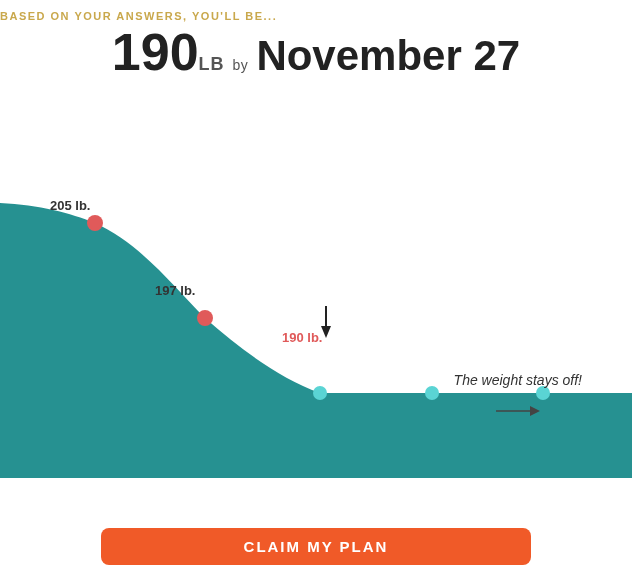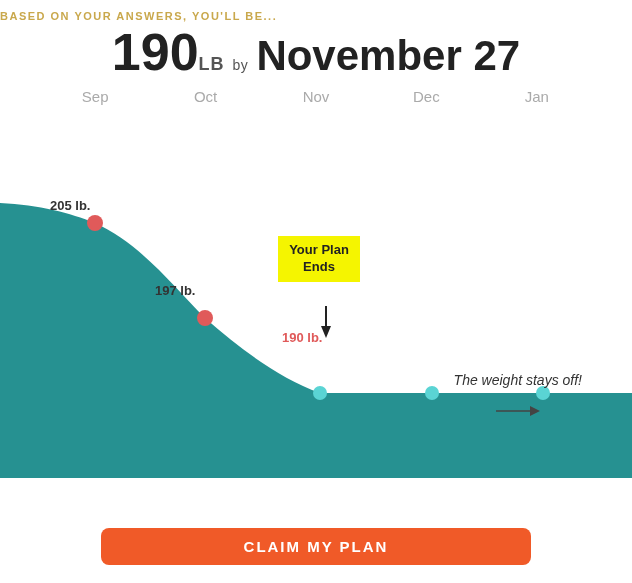--- a/index.html
+++ b/index.html
@@ -200,27 +200,20 @@
   <div class="weight-line">
     <span class="weight-number">190</span>
     <span class="weight-unit">lb</span>
     <span class="by-text">by</span>
     <span class="date-text">November 27</span>
   </div>
 </div>
 
 <div class="chart-container">
 
-  <div class="x-axis-labels">
-    <span class="x-label">Sep</span>
-    <span class="x-label">Oct</span>
-    <span class="x-label">Nov</span>
-    <span class="x-label">Dec</span>
-    <span class="x-label">Jan</span>
-  </div>
 
   <svg class="chart-svg" viewBox="0 0 632 365" preserveAspectRatio="none">
 
     <line x1="95" y1="0" x2="95" y2="365" stroke="rgba(255,255,255,0.4)" stroke-width="1" stroke-dasharray="4,4"></line>
     <line x1="205" y1="0" x2="205" y2="365" stroke="rgba(255,255,255,0.4)" stroke-width="1" stroke-dasharray="4,4"></line>
     <line x1="320" y1="0" x2="320" y2="365" stroke="rgba(255,255,255,0.4)" stroke-width="1" stroke-dasharray="4,4"></line>
     <line x1="432" y1="0" x2="432" y2="365" stroke="rgba(255,255,255,0.4)" stroke-width="1" stroke-dasharray="4,4"></line>
     <line x1="543" y1="0" x2="543" y2="365" stroke="rgba(255,255,255,0.4)" stroke-width="1" stroke-dasharray="4,4"></line>
 
     <path d="M0,90 C40,92 70,100 95,110 C140,130 175,175 205,205 C245,240 280,265 320,280 C360,280 380,280 432,280 C480,280 510,280 543,280 C580,280 610,280 632,280 L632,365 L0,365 Z" fill="#1a8b8b" opacity="0.95"></path>
@@ -233,24 +226,20 @@
 
     <circle cx="432" cy="280" r="7" fill="#5ad4d4"></circle>
 
     <circle cx="543" cy="280" r="7" fill="#5ad4d4"></circle>
   </svg>
 
   <div class="data-label label-205">205 lb.</div>
   <div class="data-label label-197">197 lb.</div>
   <div class="data-label label-190">190 lb.</div>
 
-  <div class="plan-ends-box">
-    <span>Your Plan</span><br>
-    <span>Ends</span>
-  </div>
 
   <div class="plan-ends-arrow">
     <svg width="16" height="32" viewBox="0 0 16 32">
       <line x1="8" y1="0" x2="8" y2="24" stroke="#222" stroke-width="2"></line>
       <polygon points="8,32 3,20 13,20" fill="#222"></polygon>
     </svg>
   </div>
 
   <div class="weight-stays-off">
     <span class="weight-stays-text">The weight stays off!</span>

